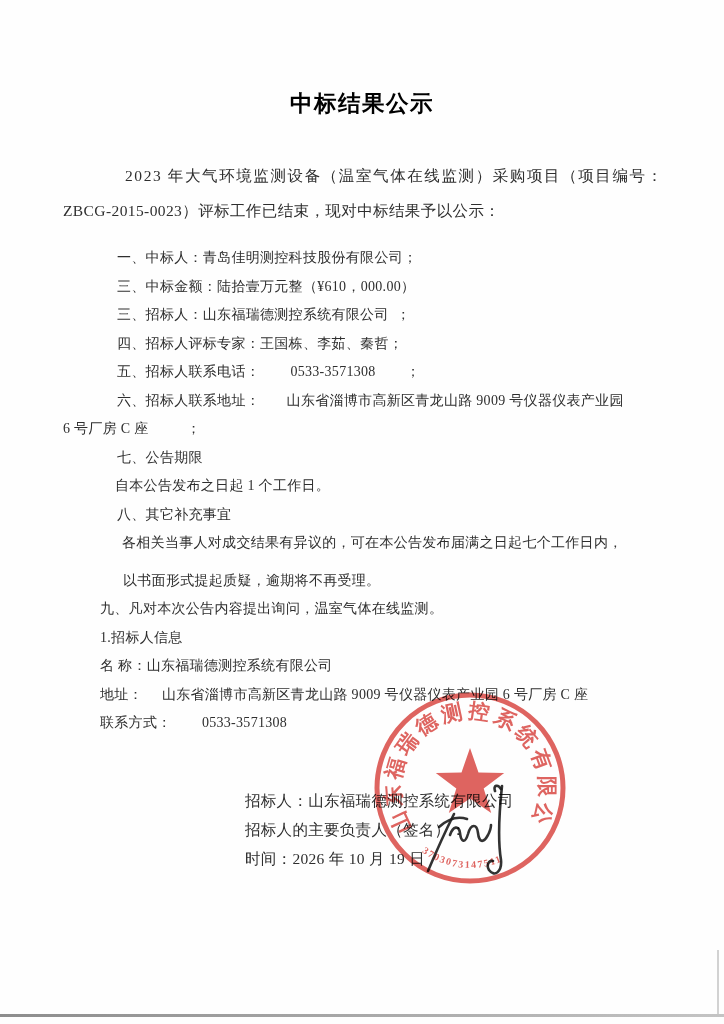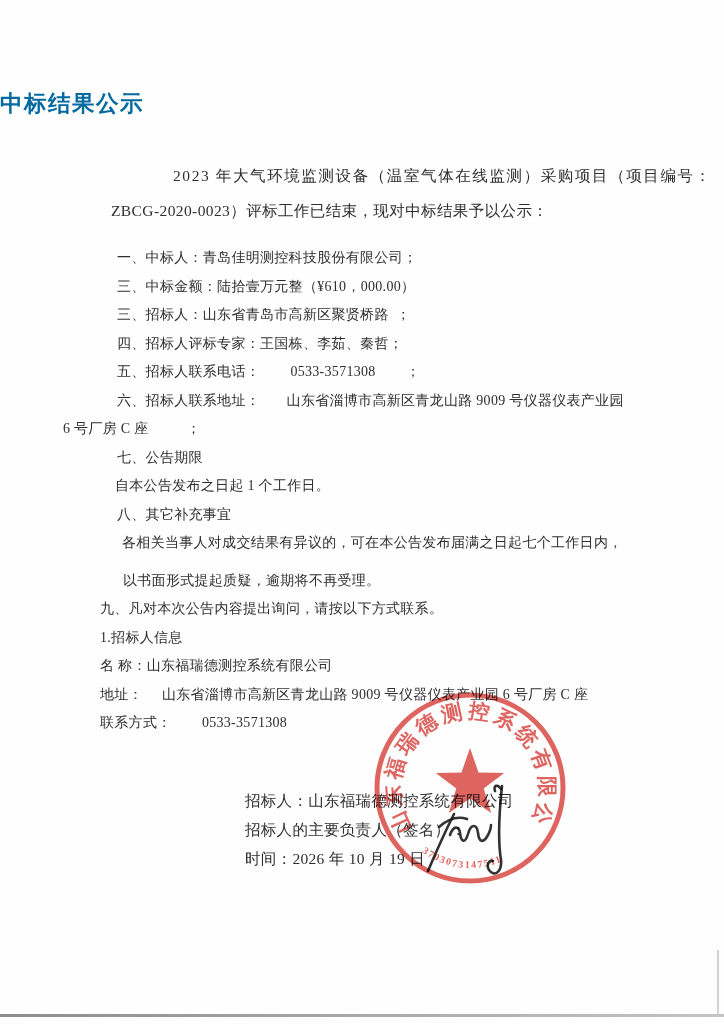--- a/index.html
+++ b/index.html
@@ -5,25 +5,25 @@
   html,body{margin:0;padding:0;}
   body{
     width:724px;height:1024px;position:relative;overflow:hidden;
     background:#ffffff;
     font-family:"Liberation Serif","DejaVu Serif",serif;
     color:#2e2e2e;
   }
   .page{position:absolute;inset:0;background:#fefefe;}
   .doc-title{
     position:absolute;top:88px;left:0;right:0;
-    font-size:22.5px;font-weight:700;
-    letter-spacing:1.5px;color:#0369a1;
+    text-align:center;font-size:22.5px;font-weight:700;
+    letter-spacing:1.5px;color:#000000;
   }
   .intro{position:absolute;top:158px;left:63px;width:598px;font-size:15.5px;}
-  .intro .line{height:35px;line-height:35px;white-space:pre;margin-left:48px;}
+  .intro .line{height:35px;line-height:35px;white-space:pre;}
   .intro .l1{padding-left:62px;letter-spacing:1.6px;}
   .intro .l2{letter-spacing:0.4px;}
   .body-lines{position:absolute;top:244px;left:63px;width:604px;font-size:14px;}
   .body-lines .line{height:28.5px;line-height:28.5px;white-space:pre;letter-spacing:0.3px;}
   .ind-list{padding-left:54px;}
   .ind-flush{padding-left:0;}
   .ind-sub{padding-left:52px;}
   .ind-sub2{padding-left:59px;}
   .ind-sub3{padding-left:60px;margin-top:9px;}
   .ind-info{padding-left:37px;}
@@ -50,37 +50,37 @@
 </style>
 </head>
 <body>
 
 <div class="page">
 
   <div class="doc-title">中标结果公示</div>
 
   <div class="intro">
     <div class="line l1">2023 年大气环境监测设备（温室气体在线监测）采购项目（项目编号：</div>
-    <div class="line l2">ZBCG-2020-0023）评标工作已结束，现对中标结果予以公示：</div>
+    <div class="line l2">ZBCG-2015-0023）评标工作已结束，现对中标结果予以公示：</div>
   </div>
 
   <div class="body-lines">
     <div class="line ind-list">一、中标人：青岛佳明测控科技股份有限公司；</div>
     <div class="line ind-list">三、中标金额：陆拾壹万元整（¥610，000.00）</div>
-    <div class="line ind-list">三、招标人：山东省青岛市高新区聚贤桥路  ；</div>
+    <div class="line ind-list">三、招标人：山东福瑞德测控系统有限公司  ；</div>
     <div class="line ind-list">四、招标人评标专家：王国栋、李茹、秦哲；</div>
     <div class="line ind-list">五、招标人联系电话：        0533-3571308        ；</div>
     <div class="line ind-list">六、招标人联系地址：       山东省淄博市高新区青龙山路 9009 号仪器仪表产业园</div>
     <div class="line ind-flush">6 号厂房 C 座          ；</div>
     <div class="line ind-list">七、公告期限</div>
     <div class="line ind-sub">自本公告发布之日起 1 个工作日。</div>
     <div class="line ind-list">八、其它补充事宜</div>
     <div class="line ind-sub2">各相关当事人对成交结果有异议的，可在本公告发布届满之日起七个工作日内，</div>
     <div class="line ind-sub3">以书面形式提起质疑，逾期将不再受理。</div>
-    <div class="line ind-info">九、凡对本次公告内容提出询问，请按以下方式联系。</div>
+    <div class="line ind-info">九、凡对本次公告内容提出询问，温室气体在线监测。</div>
     <div class="line ind-info">1.招标人信息</div>
     <div class="line ind-info">名 称：山东福瑞德测控系统有限公司</div>
     <div class="line ind-info">地址：     山东省淄博市高新区青龙山路 9009 号仪器仪表产业园 6 号厂房 C 座</div>
     <div class="line ind-info">联系方式：        0533-3571308</div>
   </div>
 
   <div class="signoff">
     <div class="line">招标人：山东福瑞德测控系统有限公司</div>
     <div class="line">招标人的主要负责人（签名）：</div>
     <div class="line">时间：2026 年 10 月 19 日</div>

